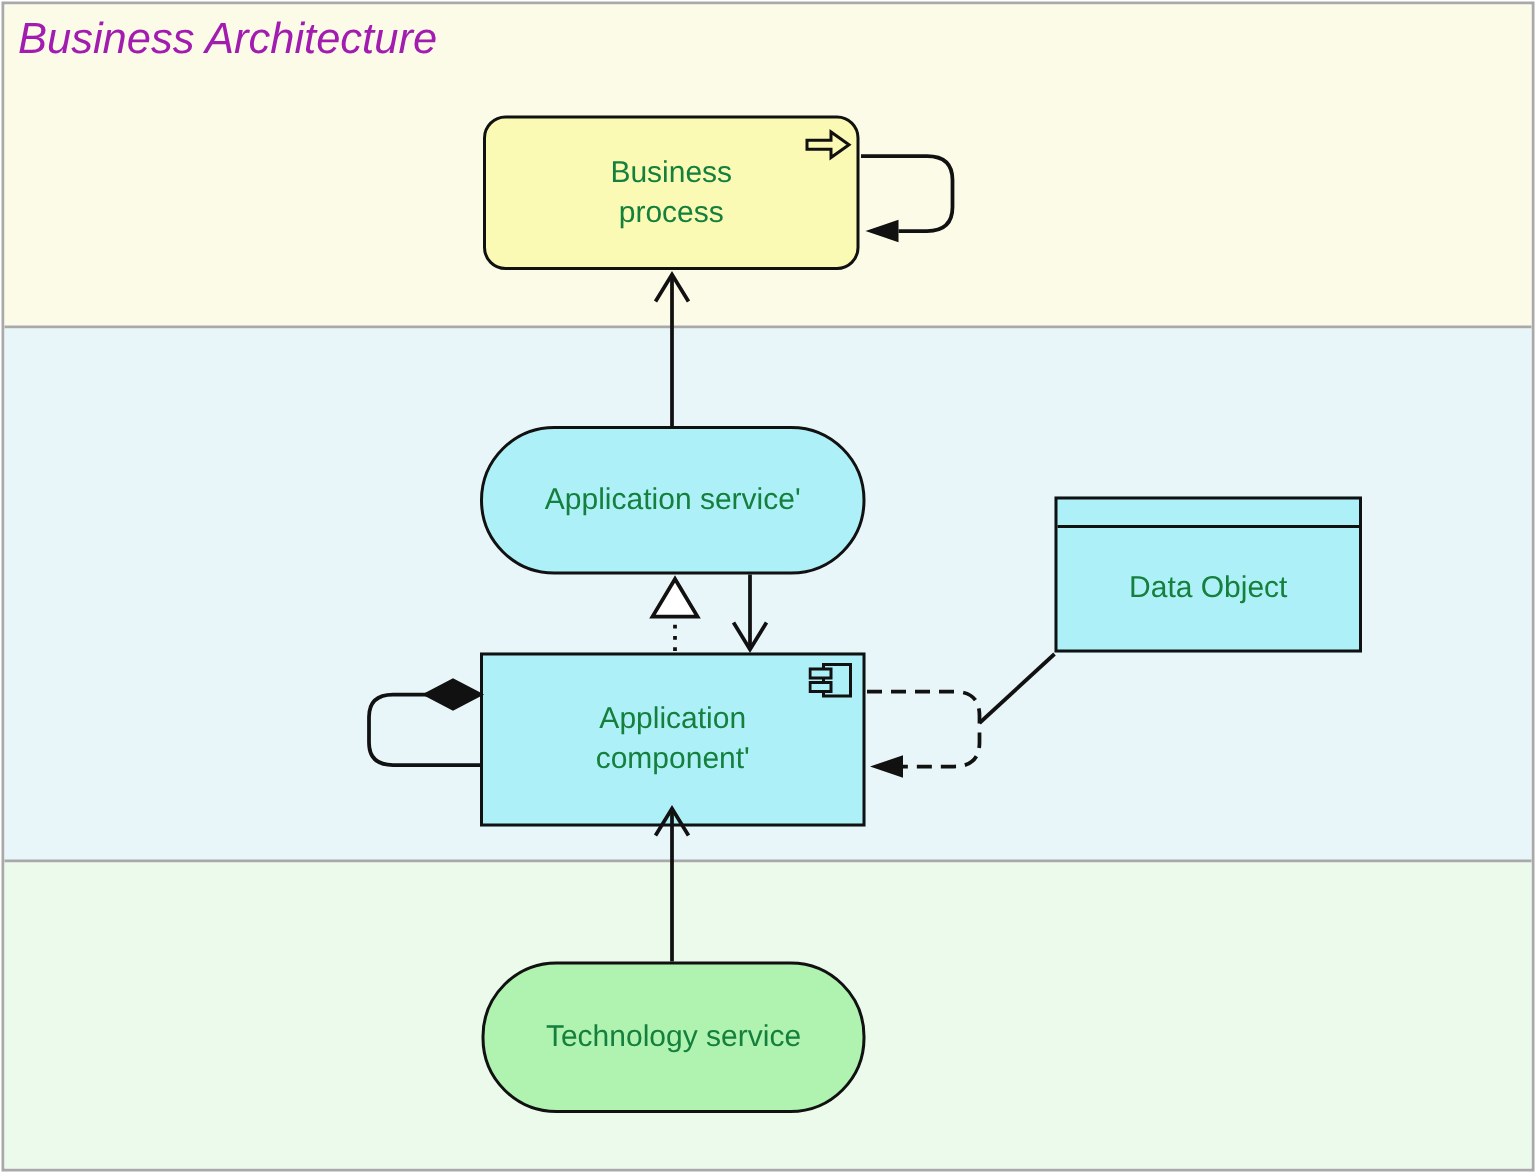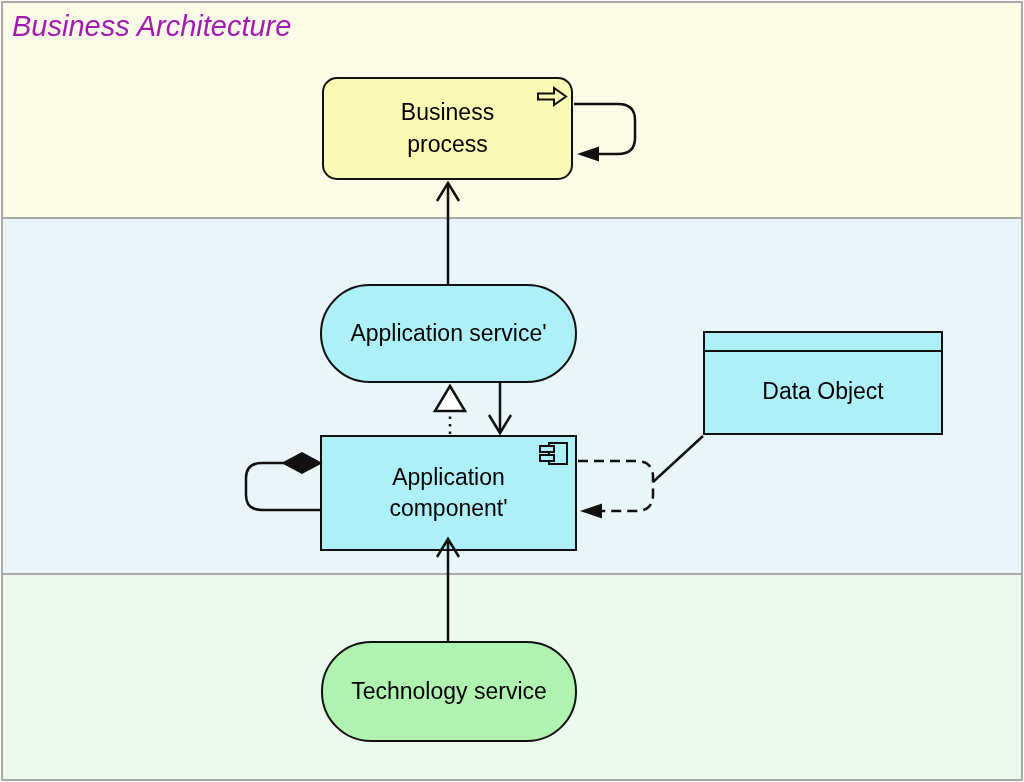--- a/index.html
+++ b/index.html
@@ -34,22 +34,22 @@
   .label-application { left: 12px; top: 228px; }
   .label-technology  { left: 12px; top: 584px; }
 
   .node {
     position: absolute;
     border: 2.5px solid #111111;
     display: flex;
     align-items: center;
     justify-content: center;
     text-align: center;
-    font-size: 23px;
-    color: #000000;
+    font-size: 20px;
+    color: #15803d;
     line-height: 1.35;
   }
   .node-business-process {
     left: 322px; top: 77px; width: 251px; height: 103px;
     background: #fafab4; border-radius: 15px;
   }
   .node-business-process .lbl { max-width: 130px; }
   .node-application-service {
     left: 320px; top: 284px; width: 257px; height: 99px;
     background: #aef0f7; border-radius: 49.5px;
@@ -57,21 +57,21 @@
   .node-application-component {
     left: 320px; top: 435px; width: 257px; height: 116px;
     background: #aef0f7;
   }
   .node-application-component .lbl { max-width: 160px; }
   .node-technology-service {
     left: 321px; top: 641px; width: 256px; height: 101px;
     background: #b0f2b0; border-radius: 50px;
   }
   .node-data-object {
-    left: 703px; top: 331px; width: 240px; height: 104px;
+    left: 703px; top: 331px; width: 205px; height: 104px;
     background: #aef0f7;
     display: block; padding: 0;
   }
   .data-object-header {
     width: 100%; height: 19px;
     border-bottom: 2.5px solid #111111;
   }
   .data-object-body {
     width: 100%; height: 80px;
     display: flex; align-items: center; justify-content: center;

